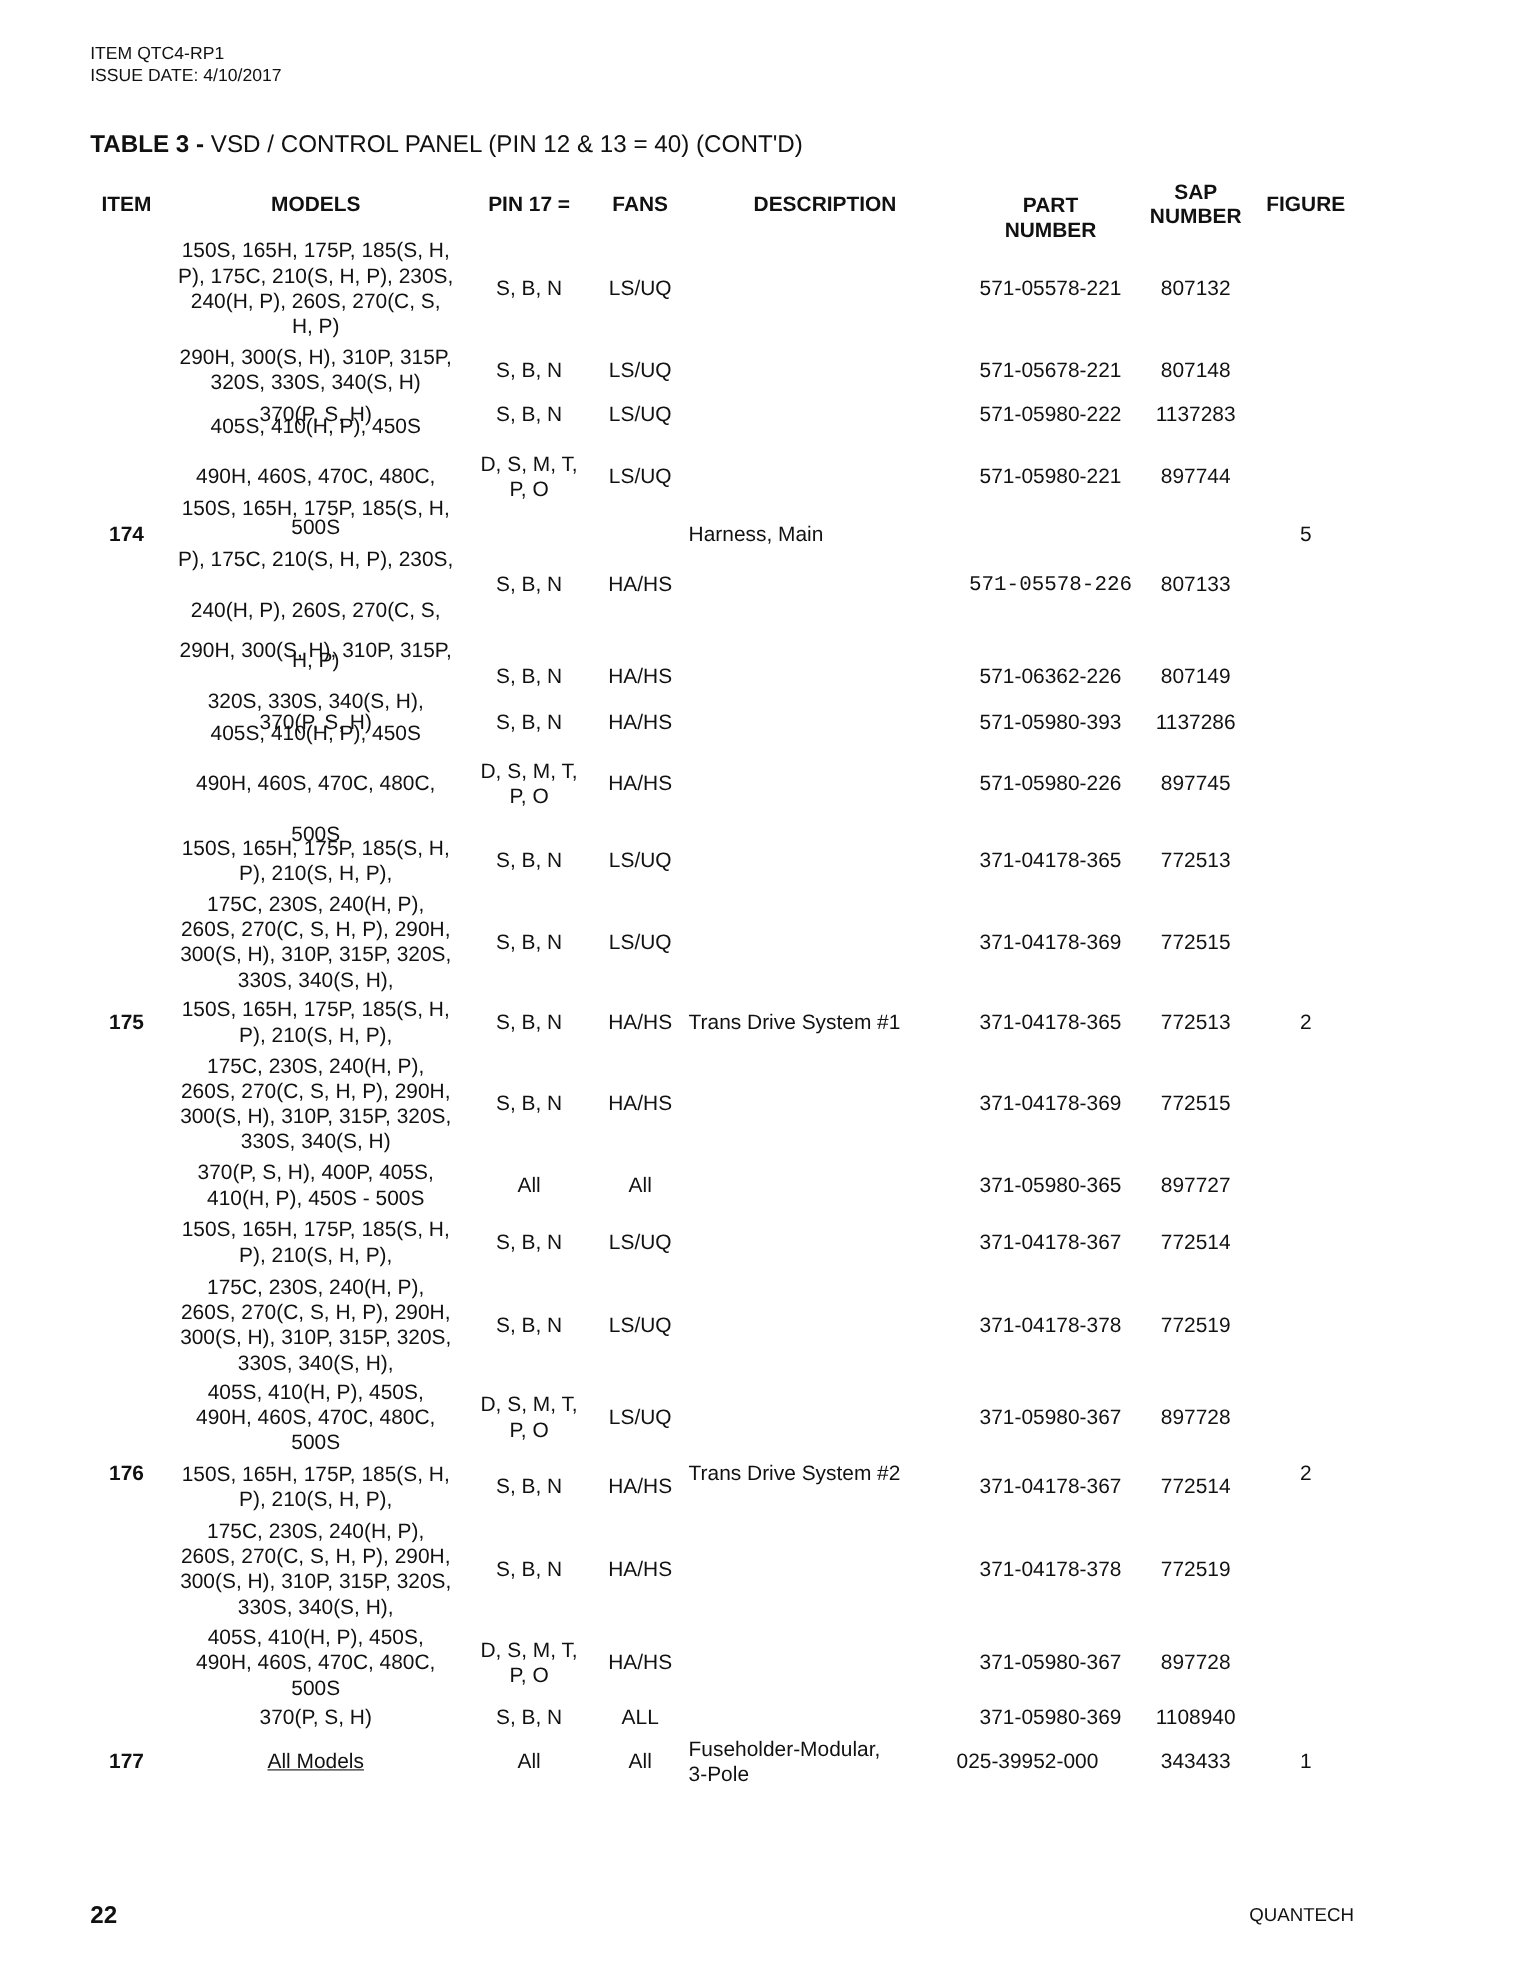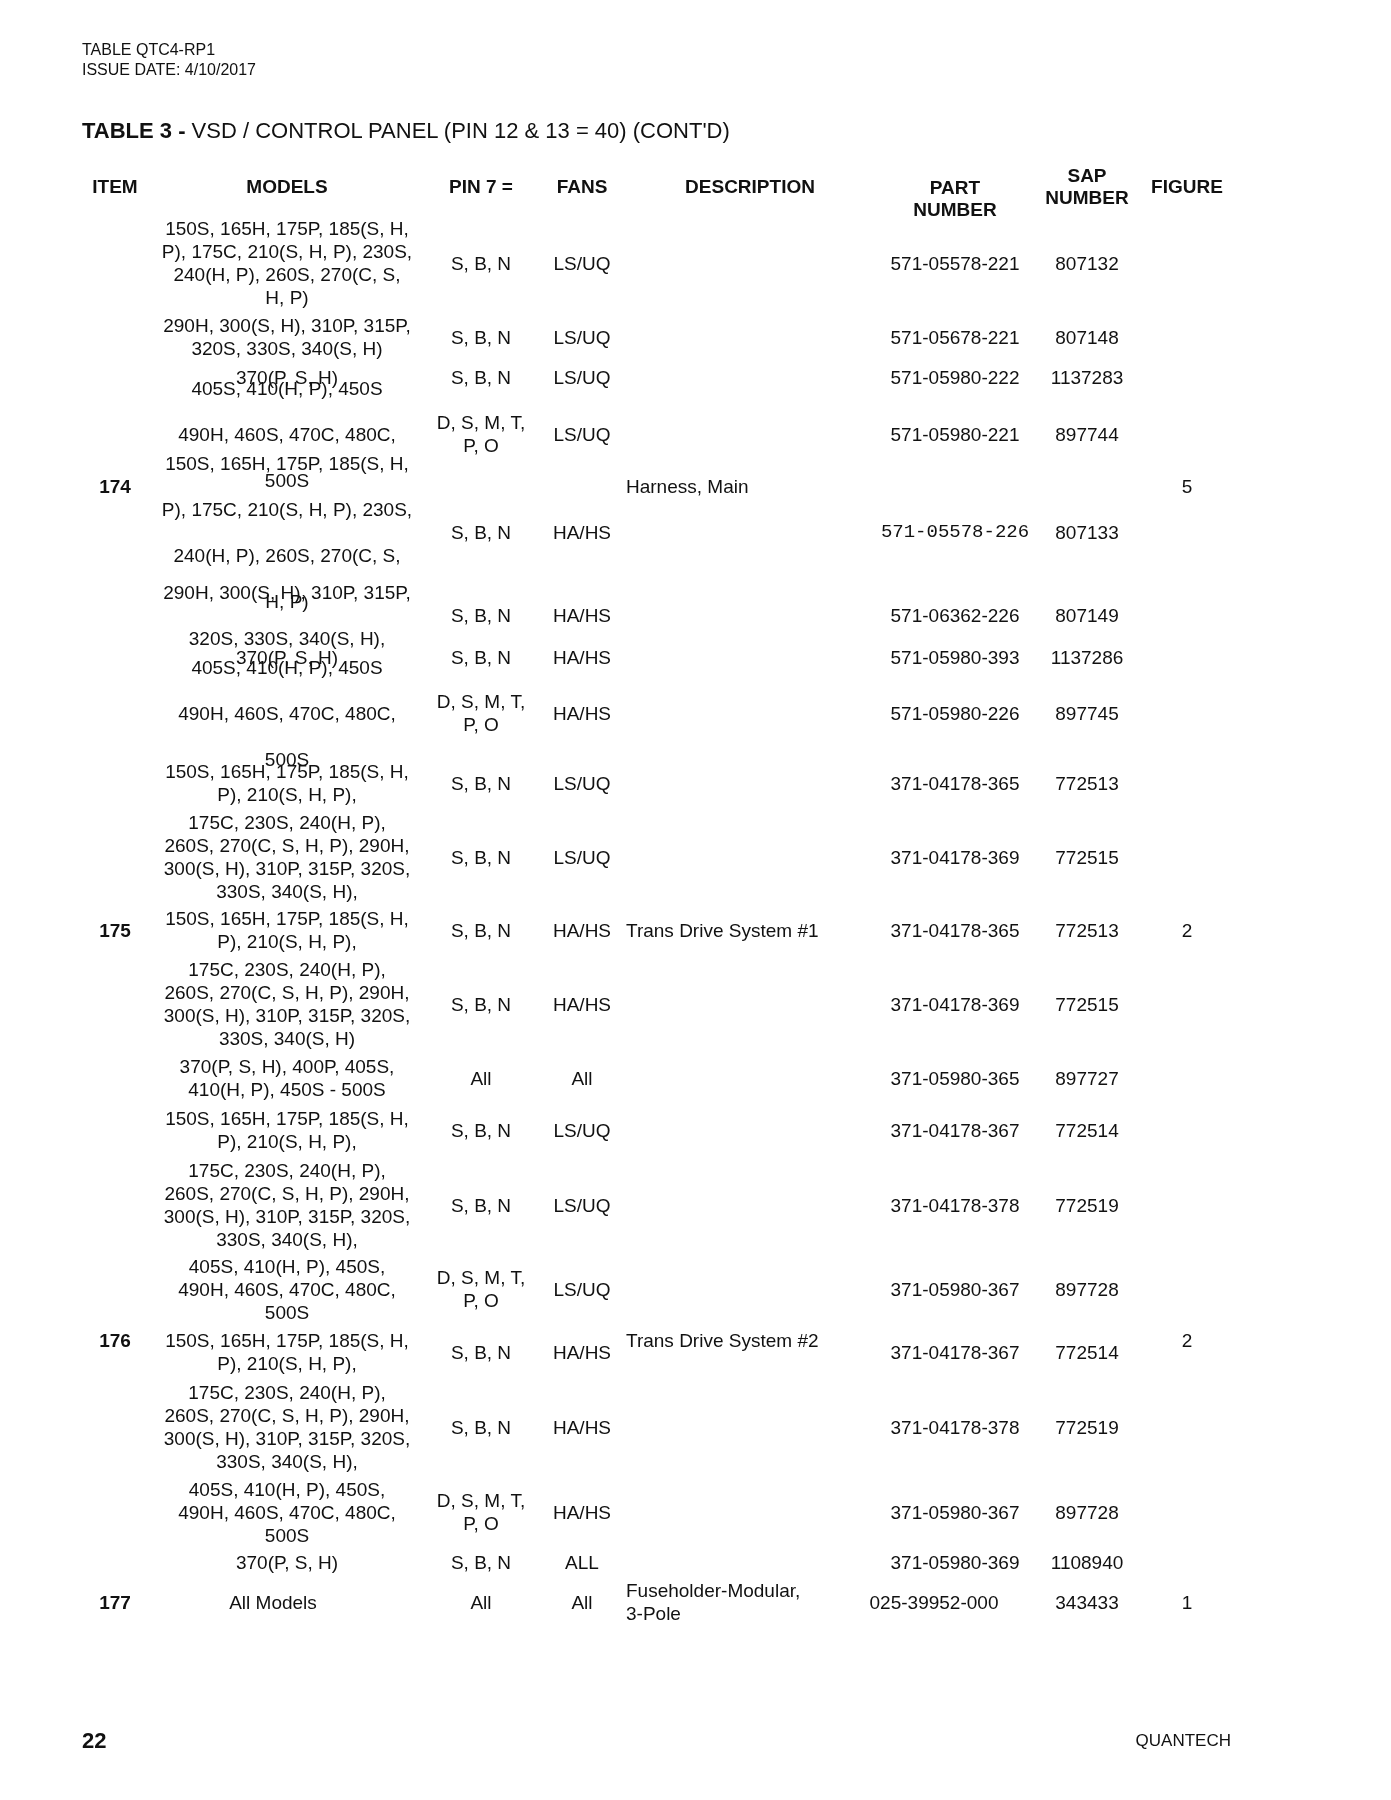--- a/index.html
+++ b/index.html
@@ -15,29 +15,29 @@
   .cell.pin { width: 110px; }
   .cell.desc { text-align: left; transform: translate(0, -50%); width: 230px; }
   .cell.item { font-weight: 700; }
   .footer-page { left: 82px; top: 1728px; font-size: 22px; font-weight: 700; }
   .footer-brand { right: 160px; top: 1731px; font-size: 17px; }
 </style>
 </head>
 <body>
 
 <div class="abs form-id">
-  <div>TABLE QTC4-RP1</div>
+  <div>ITEM QTC4-RP1</div>
   <div>ISSUE DATE: 4/10/2017</div>
 </div>
 
 <div class="abs table-title"><b>TABLE 3 -</b><span> VSD / CONTROL PANEL (PIN 12 &amp; 13 = 40) (CONT'D)</span></div>
 
 <div class="hdr" style="left:115px; top:187px;">ITEM</div>
 <div class="hdr" style="left:287px; top:187px;">MODELS</div>
-<div class="hdr" style="left:481px; top:187px;">PIN 7 =</div>
+<div class="hdr" style="left:481px; top:187px;">PIN 17 =</div>
 <div class="hdr" style="left:582px; top:187px;">FANS</div>
 <div class="hdr" style="left:750px; top:187px;text-align:right;">DESCRIPTION</div>
 <div class="hdr" style="left:955px; top:175px; white-space:pre-line;margin-top:24px;">PART
 NUMBER</div>
 <div class="hdr" style="left:1087px; top:187px; white-space:pre-line;">SAP
 NUMBER</div>
 <div class="hdr" style="left:1187px; top:187px;">FIGURE</div>
 
 <div id="table-body">
     <div>
@@ -290,21 +290,21 @@
       <div class="cell models" style="left: 287px; top: 1562px;">370(P, S, H)</div>
       <div class="cell pin" style="left: 481px; top: 1562px;">S, B, N</div>
       <div class="cell " style="left: 582px; top: 1562px;">ALL</div>
       <div class="cell desc" style="left: 626px; top: 1562px;"></div>
       <div class="cell " style="left: 955px; top: 1562px;">371-05980-369</div>
       <div class="cell " style="left: 1087px; top: 1562px;">1108940</div>
       <div class="cell " style="left: 1187px; top: 1562px;"></div>
     </div>
     <div>
       <div class="cell item" style="left: 115px; top: 1602px;">177</div>
-      <div class="cell models" style="left: 273px; top: 1602px;">All Models</div>
+      <div class="cell models" style="left: 287px; top: 1602px; text-decoration: underline;">All Models</div>
       <div class="cell pin" style="left: 481px; top: 1602px;">All</div>
       <div class="cell " style="left: 582px; top: 1602px;">All</div>
       <div class="cell desc" style="left: 626px; top: 1602px;">Fuseholder-Modular,
 3-Pole</div>
       <div class="cell " style="left: 934px; top: 1602px;">025-39952-000</div>
       <div class="cell " style="left: 1087px; top: 1602px;">343433</div>
       <div class="cell " style="left: 1187px; top: 1602px;">1</div>
     </div>
   </div>
 

